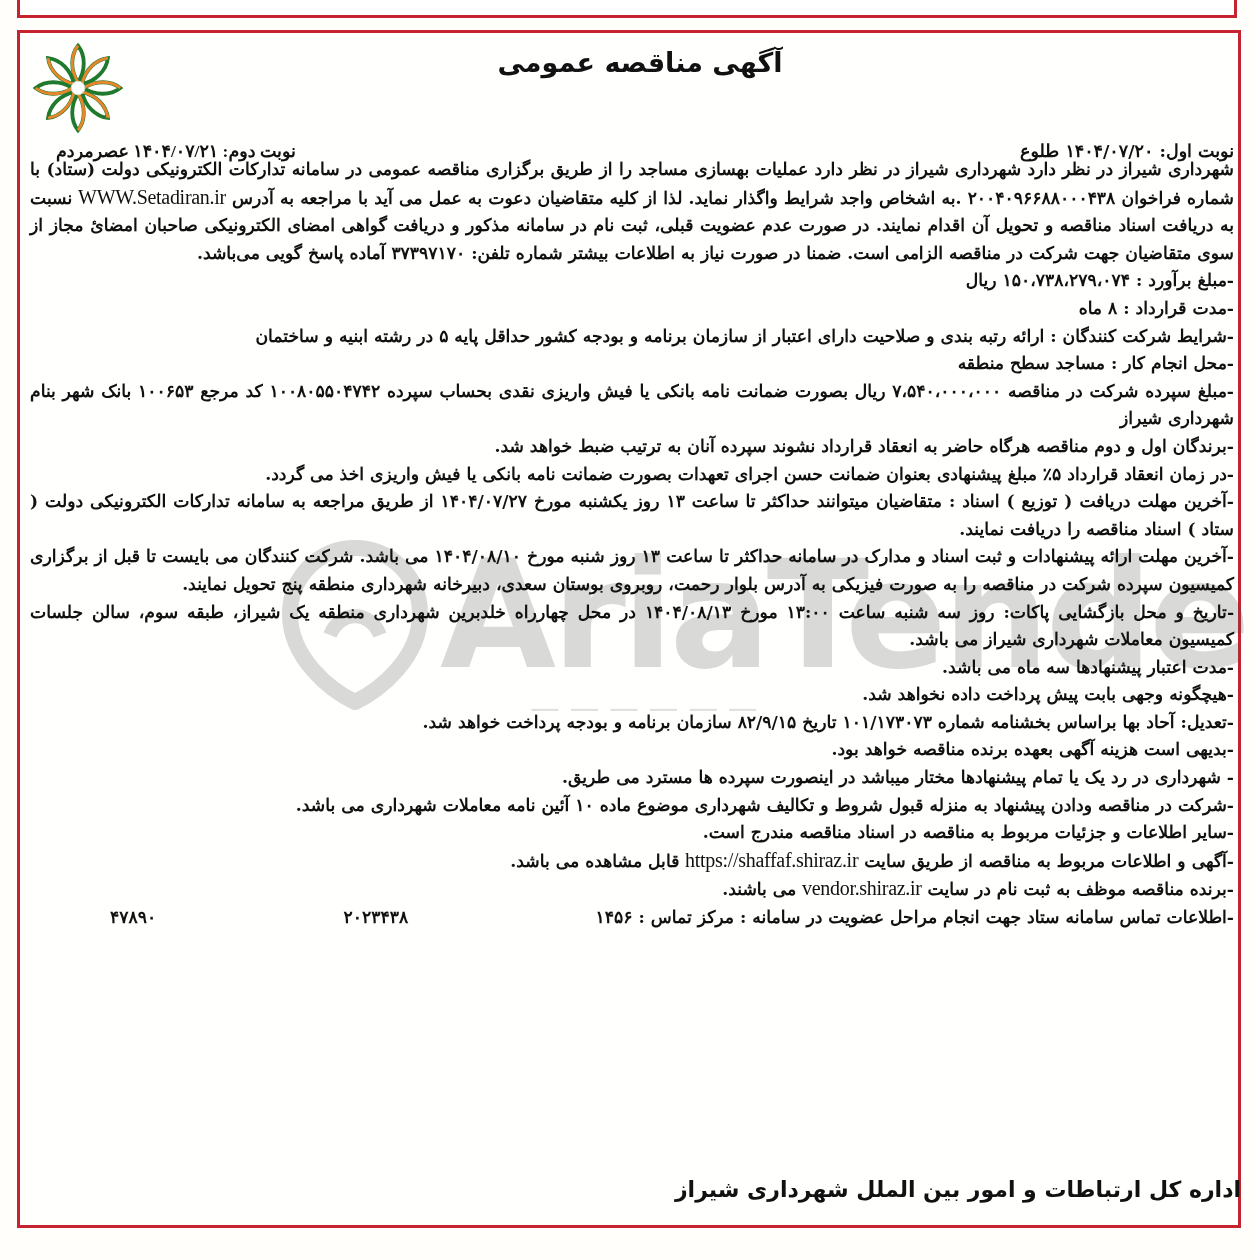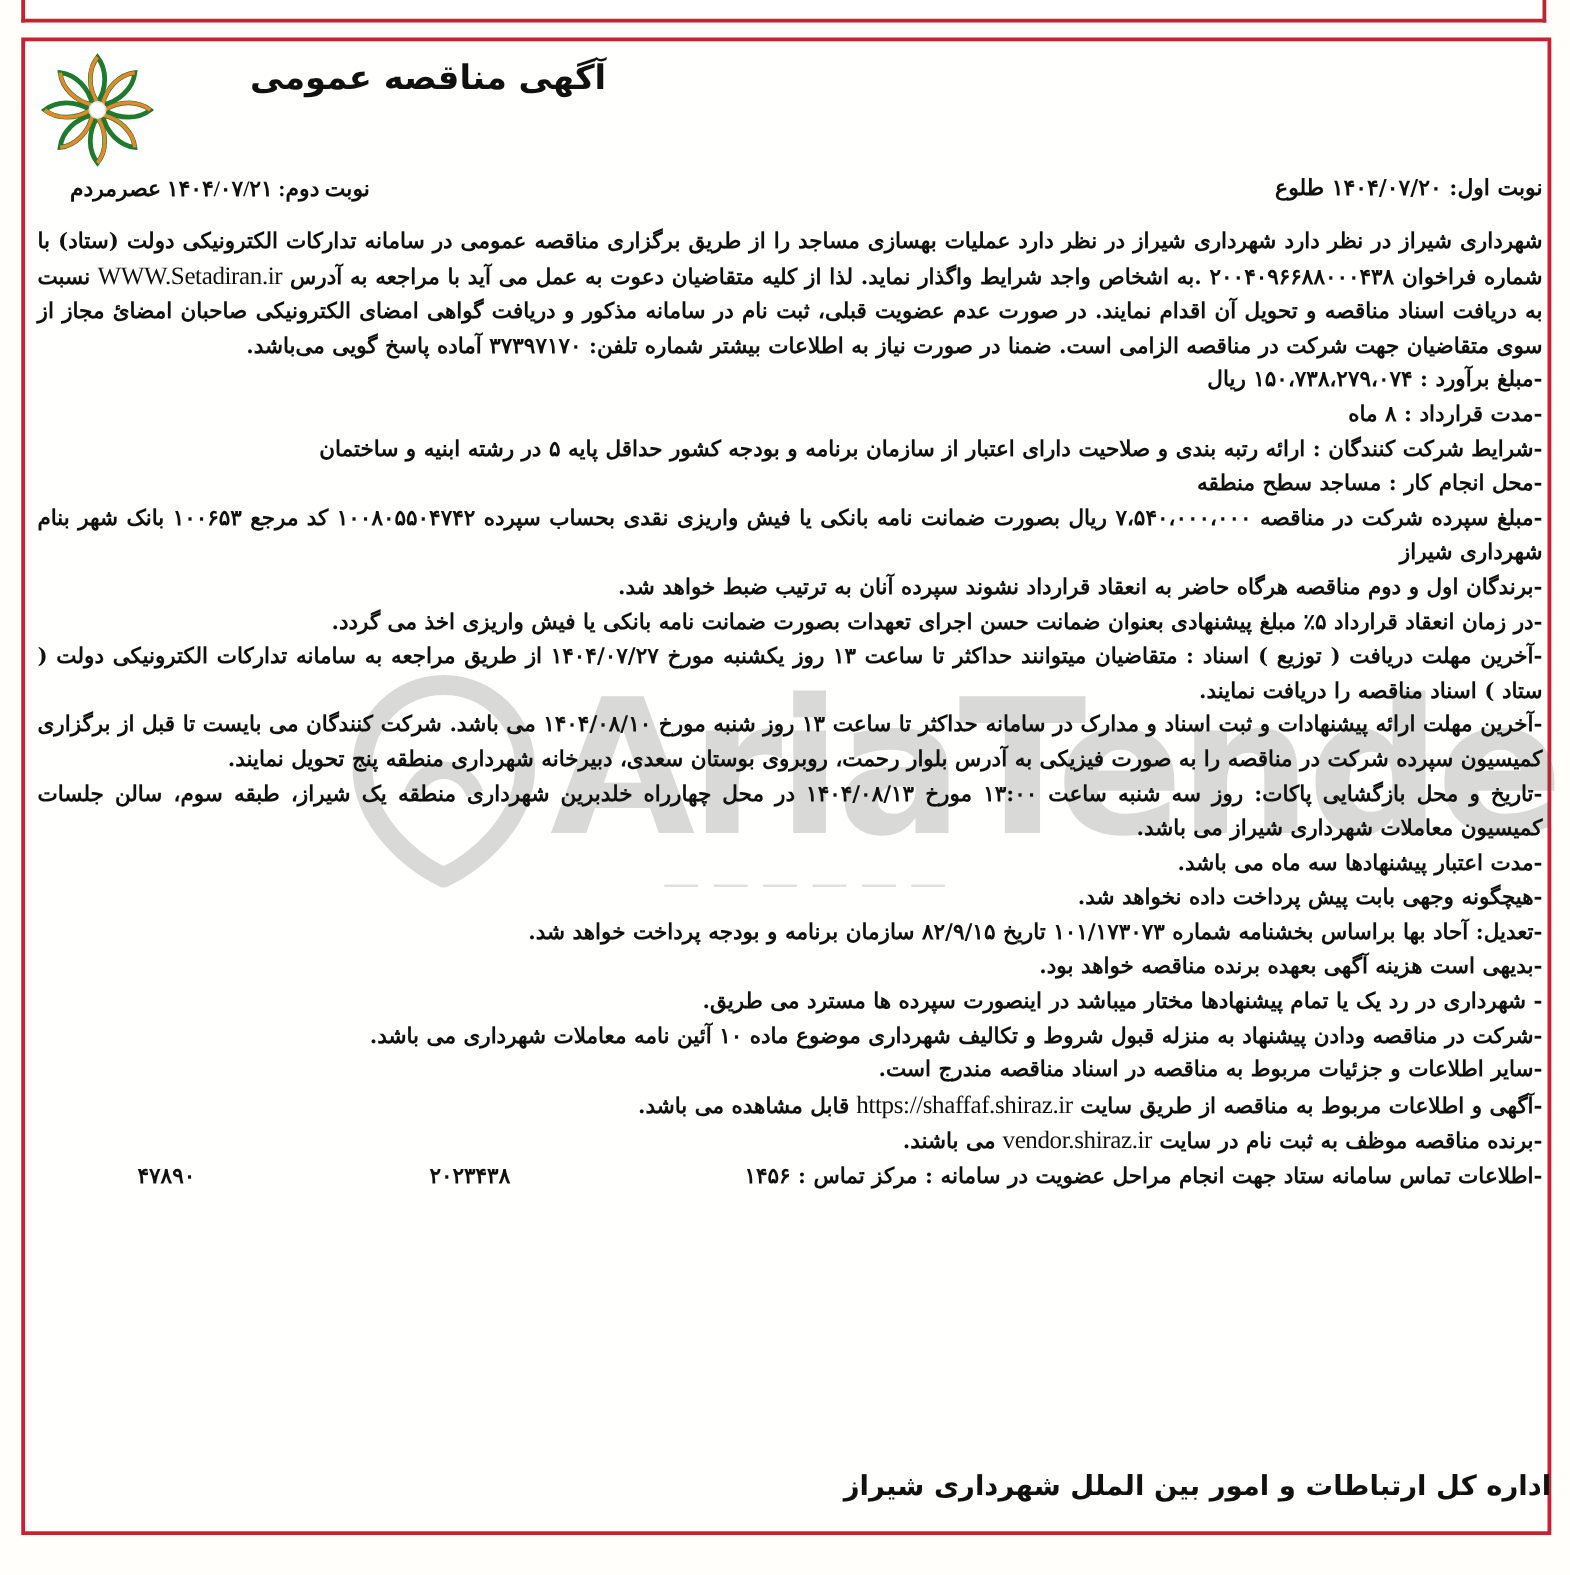--- a/index.html
+++ b/index.html
@@ -74,24 +74,24 @@
     .wm-sub {
       position: absolute;
       left: 260px;
       top: 160px;
       font-size: 30px;
       color: #777;
       direction: rtl;
     }
     .header {
       position: absolute;
-      left: 200px;
+      left: 212px;
       width: 856px;
       top: 44px;
-      text-align: left;
+      text-align: center;
     }
     .title {
       font-family: "DejaVu Sans", sans-serif;
       font-weight: bold;
       font-size: 27px;
       line-height: 38px;
       letter-spacing: -0.5px;
     }
     .number {
       font-family: "DejaVu Sans", sans-serif;
@@ -109,21 +109,21 @@
       left: 40px;
       display: flex;
       justify-content: space-between;
       font-family: "DejaVu Serif", serif;
       font-size: 17.5px;
       font-weight: bold;
       line-height: 26px;
     }
     .body-text {
       position: absolute;
-      top: 180px;
+      top: 156px;
       right: 22px;
       left: 30px;
       font-family: "DejaVu Serif", serif;
       font-weight: bold;
       font-size: 17.2px;
       line-height: 27.6px;
       text-align: justify;
       text-align-last: right;
       letter-spacing: -0.3px;
     }

